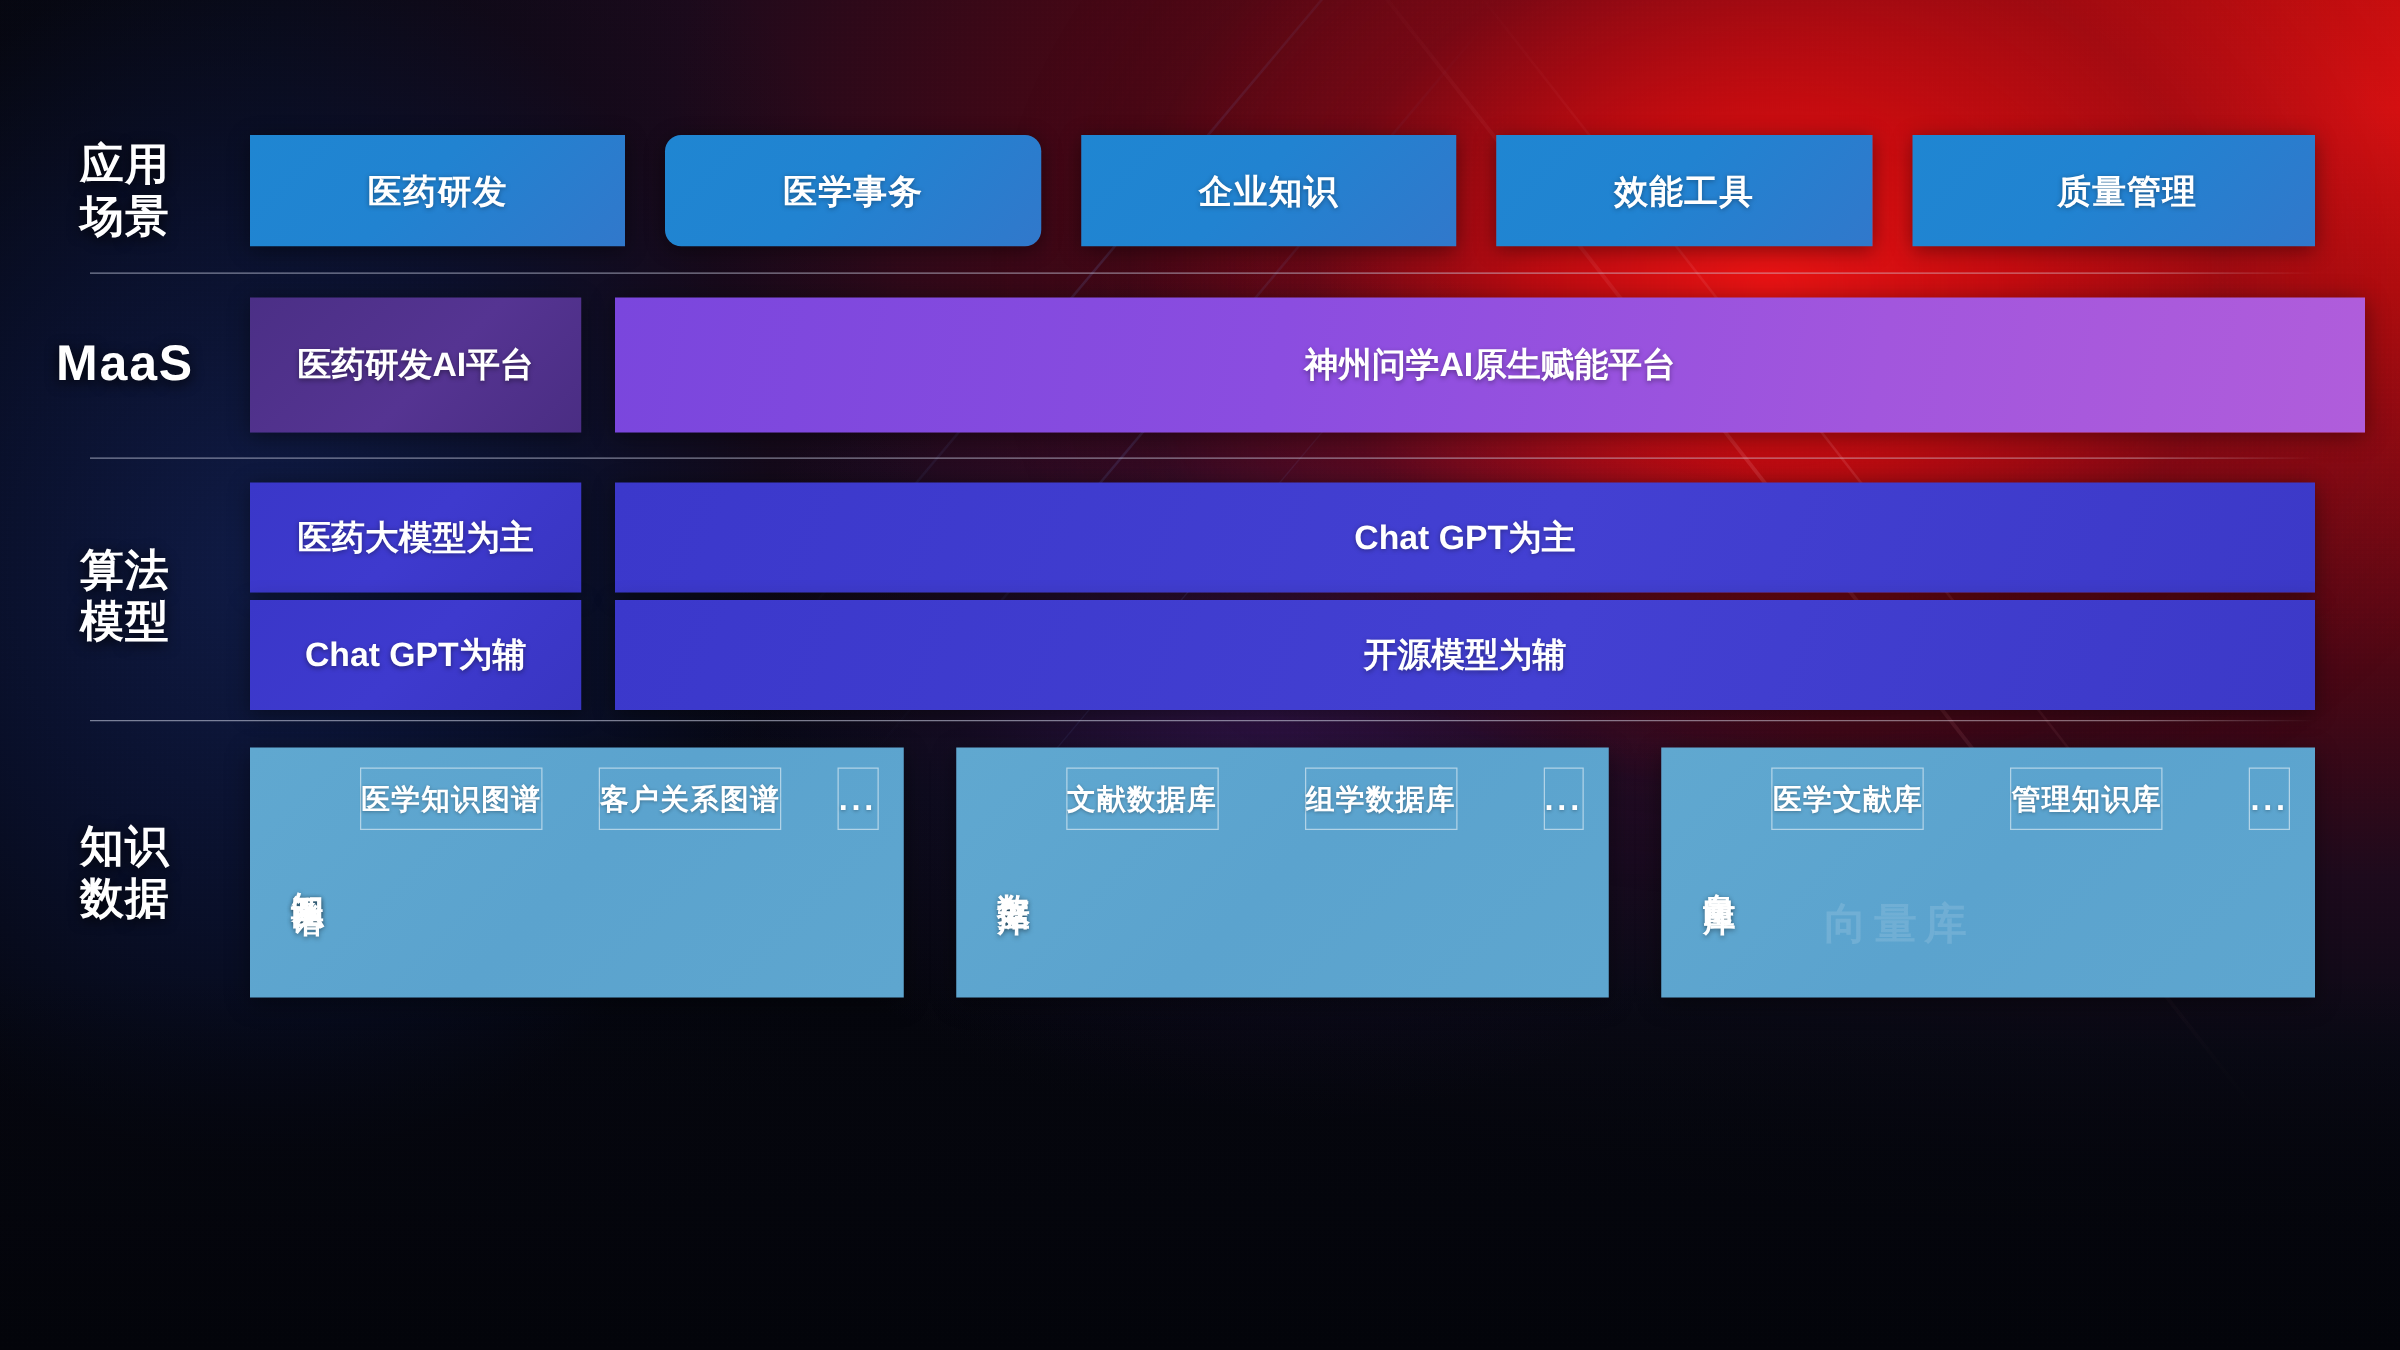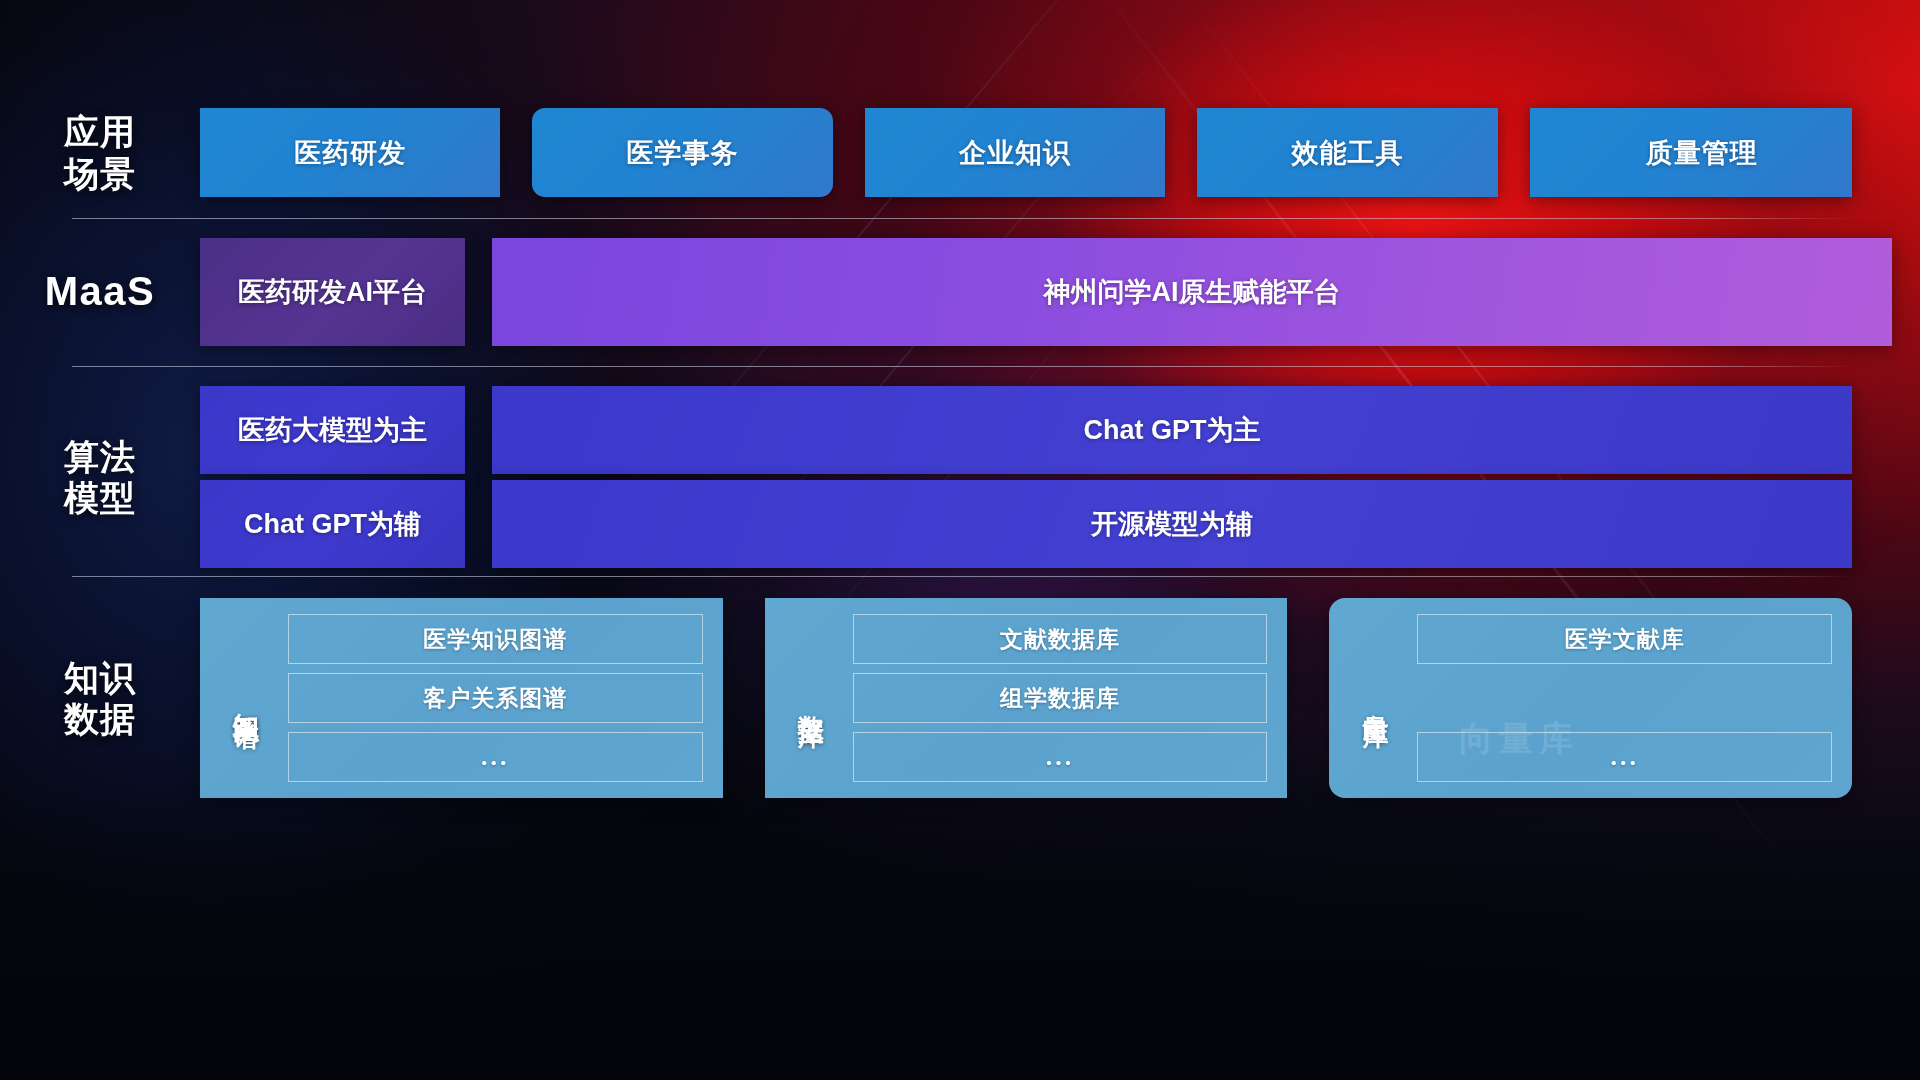--- a/index.html
+++ b/index.html
@@ -156,23 +156,22 @@
     display:flex; align-items:center; justify-content:center;
     color:#fff; font-weight:bold; font-size:26px;
     line-height:1.12;
     writing-mode:vertical-rl;
     text-orientation:upright;
     letter-spacing:3px;
     text-shadow:0 1px 4px rgba(0,0,0,.35);
   }
   .kn-items{
     flex:1 1 auto;
-    display:flex; flex-direction:column; justify-content:space-between;
+    display:flex; justify-content:space-between;
     padding:4px 6px 4px 14px;
-    font-family:Liberation Serif, serif;
   }
   .kn-item{
     height:50px;
     border:1px solid rgba(255,255,255,.52);
     display:flex; align-items:center; justify-content:center;
     color:#fff; font-size:23px; font-weight:bold;
     letter-spacing:1px;
     text-shadow:0 1px 3px rgba(0,0,0,.30);
   }
   .kn-item.dots{ font-size:26px; letter-spacing:3px; }
@@ -270,24 +269,25 @@
 
           <div class="kn-card" style="position:relative;">
             <div class="kn-side">数据库</div>
             <div class="kn-items">
               <div class="kn-item">文献数据库</div>
               <div class="kn-item">组学数据库</div>
               <div class="kn-item dots">...</div>
             </div>
           </div>
 
-          <div class="kn-card" style="position:relative;border-radius:16px;">
+          <div class="kn-card" style="position:relative;">
             <div class="kn-side">向量库</div>
             <div class="kn-items">
               <div class="kn-item">医学文献库</div>
+              <div class="kn-item">管理知识库</div>
               <div class="kn-item dots">...</div>
             </div>
             <div class="wm" style="left:130px; top:118px;">向量库</div>
           </div>
 
         </div>
       </div>
     </div>
 
   </div>

